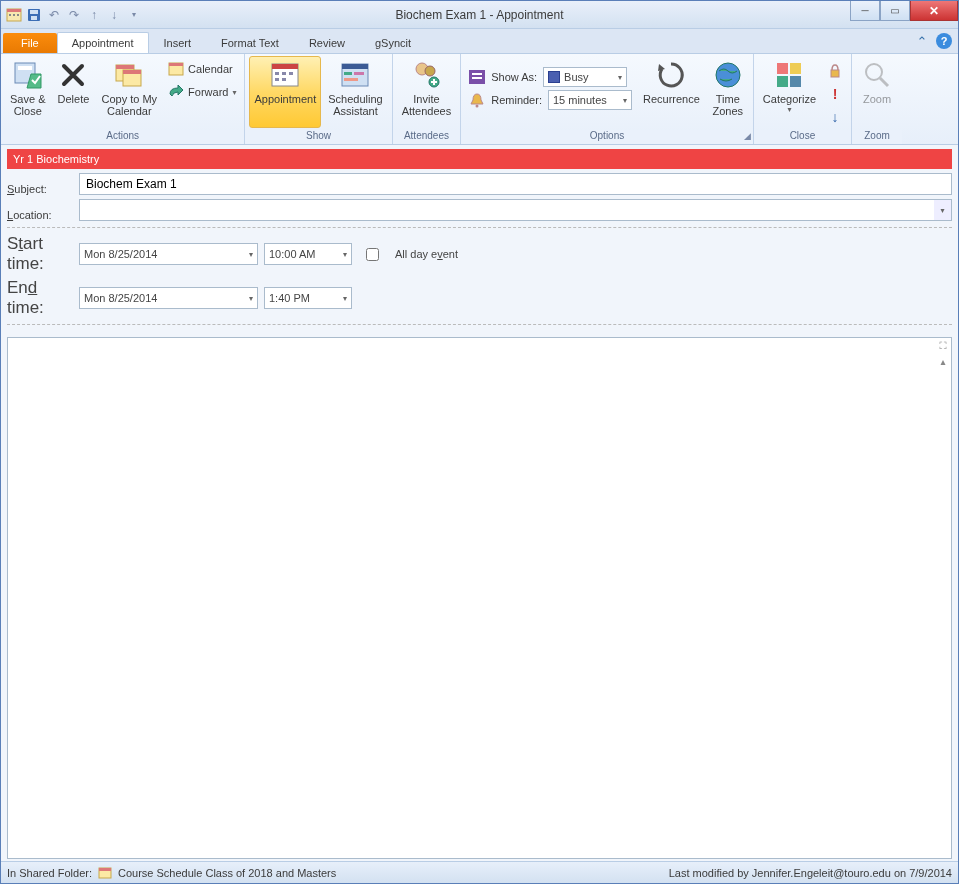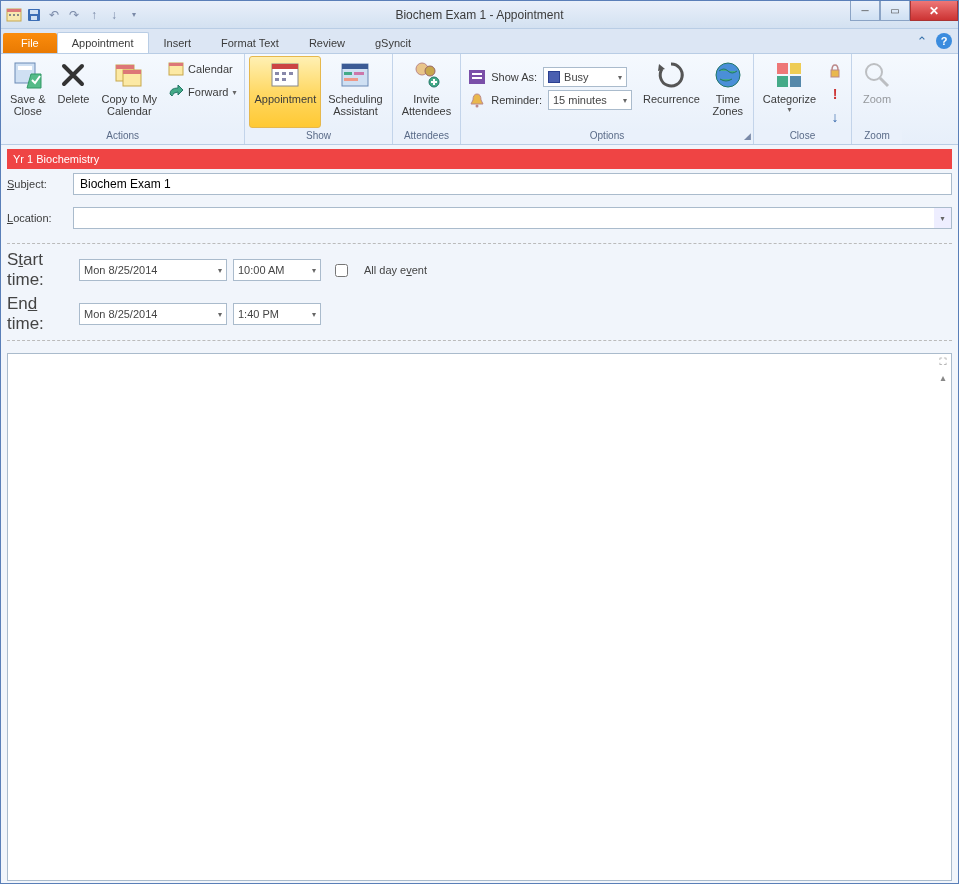--- a/index.html
+++ b/index.html
@@ -39,30 +39,30 @@
 .small-btn .ico-s { width: 16px; height: 16px; display: inline-flex; align-items: center; justify-content: center; }
 .opt-row { display: flex; align-items: center; gap: 6px; height: 22px; padding: 0 4px; }
 .opt-label { font-size: 11px; color: #3b3b3b; }
 .dd { border: 1px solid #abc; background: #fff; height: 20px; display: flex; align-items: center; padding: 0 4px; gap: 6px; font-size: 11px; cursor: pointer; min-width: 84px; justify-content: space-between; }
 .dd .caret { font-size: 8px; color: #666; }
 .busy-sq { width: 12px; height: 12px; background: #4a5fb0; border: 1px solid #2a3f90; display: inline-block; }
 
 
 .form-wrap { flex: 1; background: #f1f5fb; padding: 4px 6px 0 6px; display: flex; flex-direction: column; overflow: hidden; }
 .banner { background: #ef4444; color: #fff; font-size: 11px; padding: 4px 6px; margin-bottom: 4px; }
-.field-row { display: flex; align-items: center; margin-bottom: 12px; gap: 0; }
+.field-row { display: flex; align-items: flex-end; margin-bottom: 4px; gap: 6px; }
 .field-label { width: 66px; font-size: 11px; color: #3b3b3b; }
 .field-input { flex: 1; height: 22px; border: 1px solid #abc; background: #fff; padding: 0 6px; font-size: 12px; }
 .loc-wrap { flex: 1; display: flex; }
 .loc-wrap input { flex: 1; border-right: 1px solid #ccc; }
 .loc-dd { width: 18px; border: 1px solid #abc; border-left: none; background: #eef; display: flex; align-items: center; justify-content: center; font-size: 8px; color: #666; cursor: pointer; }
 .dashed-sep { border-top: 1px dashed #bbb; margin: 2px 0 6px 0; }
 .dt-row { display: flex; align-items: center; gap: 6px; margin-bottom: 4px; }
 .dt-label { width: 66px; font-size: 17px; }
-.dt-input { width: 148px; height: 22px; border: 1px solid #abc; background: #fff; display: flex; align-items: center; justify-content: space-between; padding: 0 4px; font-size: 11px; cursor: pointer; }
+.dt-input { width: 179px; height: 22px; border: 1px solid #abc; background: #fff; display: flex; align-items: center; justify-content: space-between; padding: 0 4px; font-size: 11px; cursor: pointer; }
 .dt-time { width: 88px; }
 .chk { display: flex; align-items: center; gap: 16px; font-size: 11px; margin-left: 8px; }
 .chk input { width: 13px; height: 13px; }
 
 
 .body-area { flex: 1; border: 1px solid #abc; background: #fff; margin-top: 6px; margin-bottom: 2px; position: relative; }
 .body-area textarea { width: calc(100% - 18px); height: 100%; border: none; resize: none; outline: none; font-size: 12px; padding: 4px; }
 .side-tools { position: absolute; right: 0; top: 0; width: 16px; display: flex; flex-direction: column; align-items: center; gap: 2px; padding-top: 2px; }
 .side-tools span { width: 14px; height: 14px; font-size: 10px; color: #888; cursor: pointer; text-align: center; }
 
@@ -395,14 +395,27 @@
 
     <div class="body-area">
       <textarea style=""></textarea>
       <div class="side-tools">
         <span>⛶</span>
         <span>▴</span>
       </div>
     </div>
   </div>
 
+  <div class="statusbar">
+    <div class="status-left">
+      <span>In Shared Folder:</span>
+      <span>
+        <svg width="14" height="14">
+            <rect x="1" y="2" width="12" height="10" fill="#fce9a4" stroke="#c7a74d"></rect>
+            <rect x="1" y="2" width="12" height="3" fill="#d77"></rect>
+          </svg>
+      </span>
+      <span>Course Schedule Class of 2018 and Masters</span>
+    </div>
+    <div>Last modified by Jennifer.Engeleit@touro.edu on 7/9/2014</div>
+  </div>
 
 </div>
 
 </body></html>

